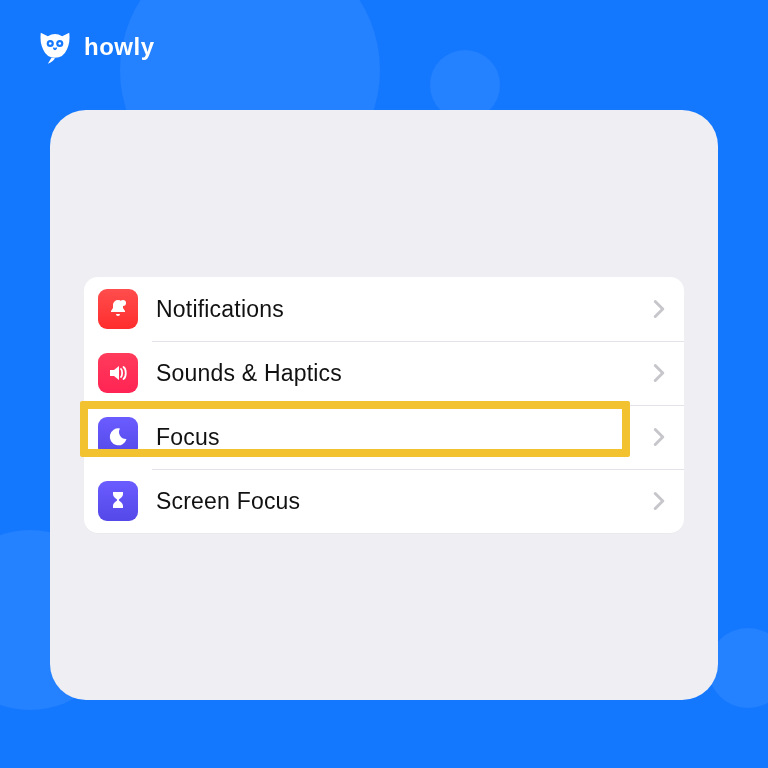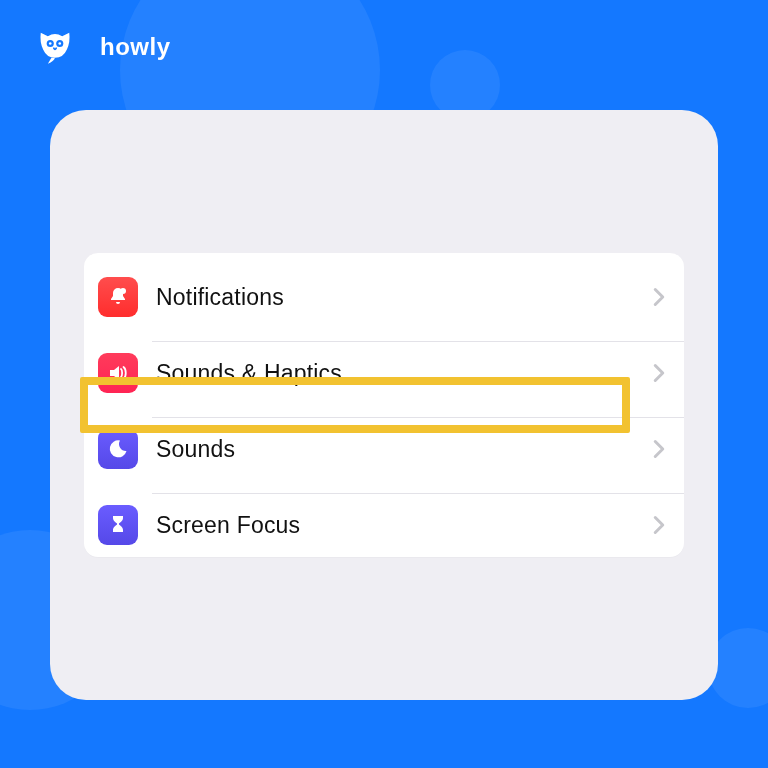--- a/index.html
+++ b/index.html
@@ -20,21 +20,21 @@
   .bg-c1 { width: 260px; height: 260px; left: 120px; top: -60px; }
   .bg-c2 { width: 70px; height: 70px; left: 430px; top: 50px; }
   .bg-c3 { width: 180px; height: 180px; left: -60px; top: 530px; }
   .bg-c4 { width: 80px; height: 80px; right: -20px; bottom: 60px; }
 
   .brand {
     position: absolute;
     left: 36px; top: 28px;
     display: flex;
     align-items: center;
-    gap: 26px;
+    gap: 10px;
     color: #fff;
   }
   .brand .logo-icon { width: 38px; height: 38px; }
   .brand .brand-name { font-size: 24px; font-weight: 700; letter-spacing: .5px; text-transform: lowercase; }
 
   .card {
     position: absolute;
     left: 50px; top: 110px;
     width: 668px; height: 590px;
     background: #efeef3;
@@ -53,21 +53,20 @@
     position: relative;
     box-shadow: 0 1px 0 rgba(0,0,0,0.02);
   }
 
   .row {
     display: flex;
     align-items: center;
     height: 64px;
     padding: 0 18px 0 14px;
     position: relative;
-    margin-top: 12px;
   }
   .row + .row::before {
     content: "";
     position: absolute;
     left: 68px; right: 0; top: 0;
     height: 1px;
     background: #e3e2e8;
   }
   .row .app-icon {
     width: 40px; height: 40px;
@@ -158,21 +157,21 @@
           </svg>
       </span>
     </div>
 
     <div class="row">
       <span class="app-icon ic-indigo">
         <svg viewBox="0 0 24 24" fill="#fff">
           <path d="M14 3.5A8.5 8.5 0 1 0 20.5 14 7 7 0 0 1 14 3.5z"></path>
         </svg>
       </span>
-      <span class="label">Sounds</span>
+      <span class="label">Focus</span>
       <span class="chevron">
         <svg viewBox="0 0 10 16" fill="none">
             <path d="M2 2l6 6-6 6" stroke="currentColor" stroke-width="2.4" stroke-linecap="round" stroke-linejoin="round"></path>
           </svg>
       </span>
     </div>
 
     <div class="row">
       <span class="app-icon ic-purple">
         <svg viewBox="0 0 24 24" fill="#fff">

